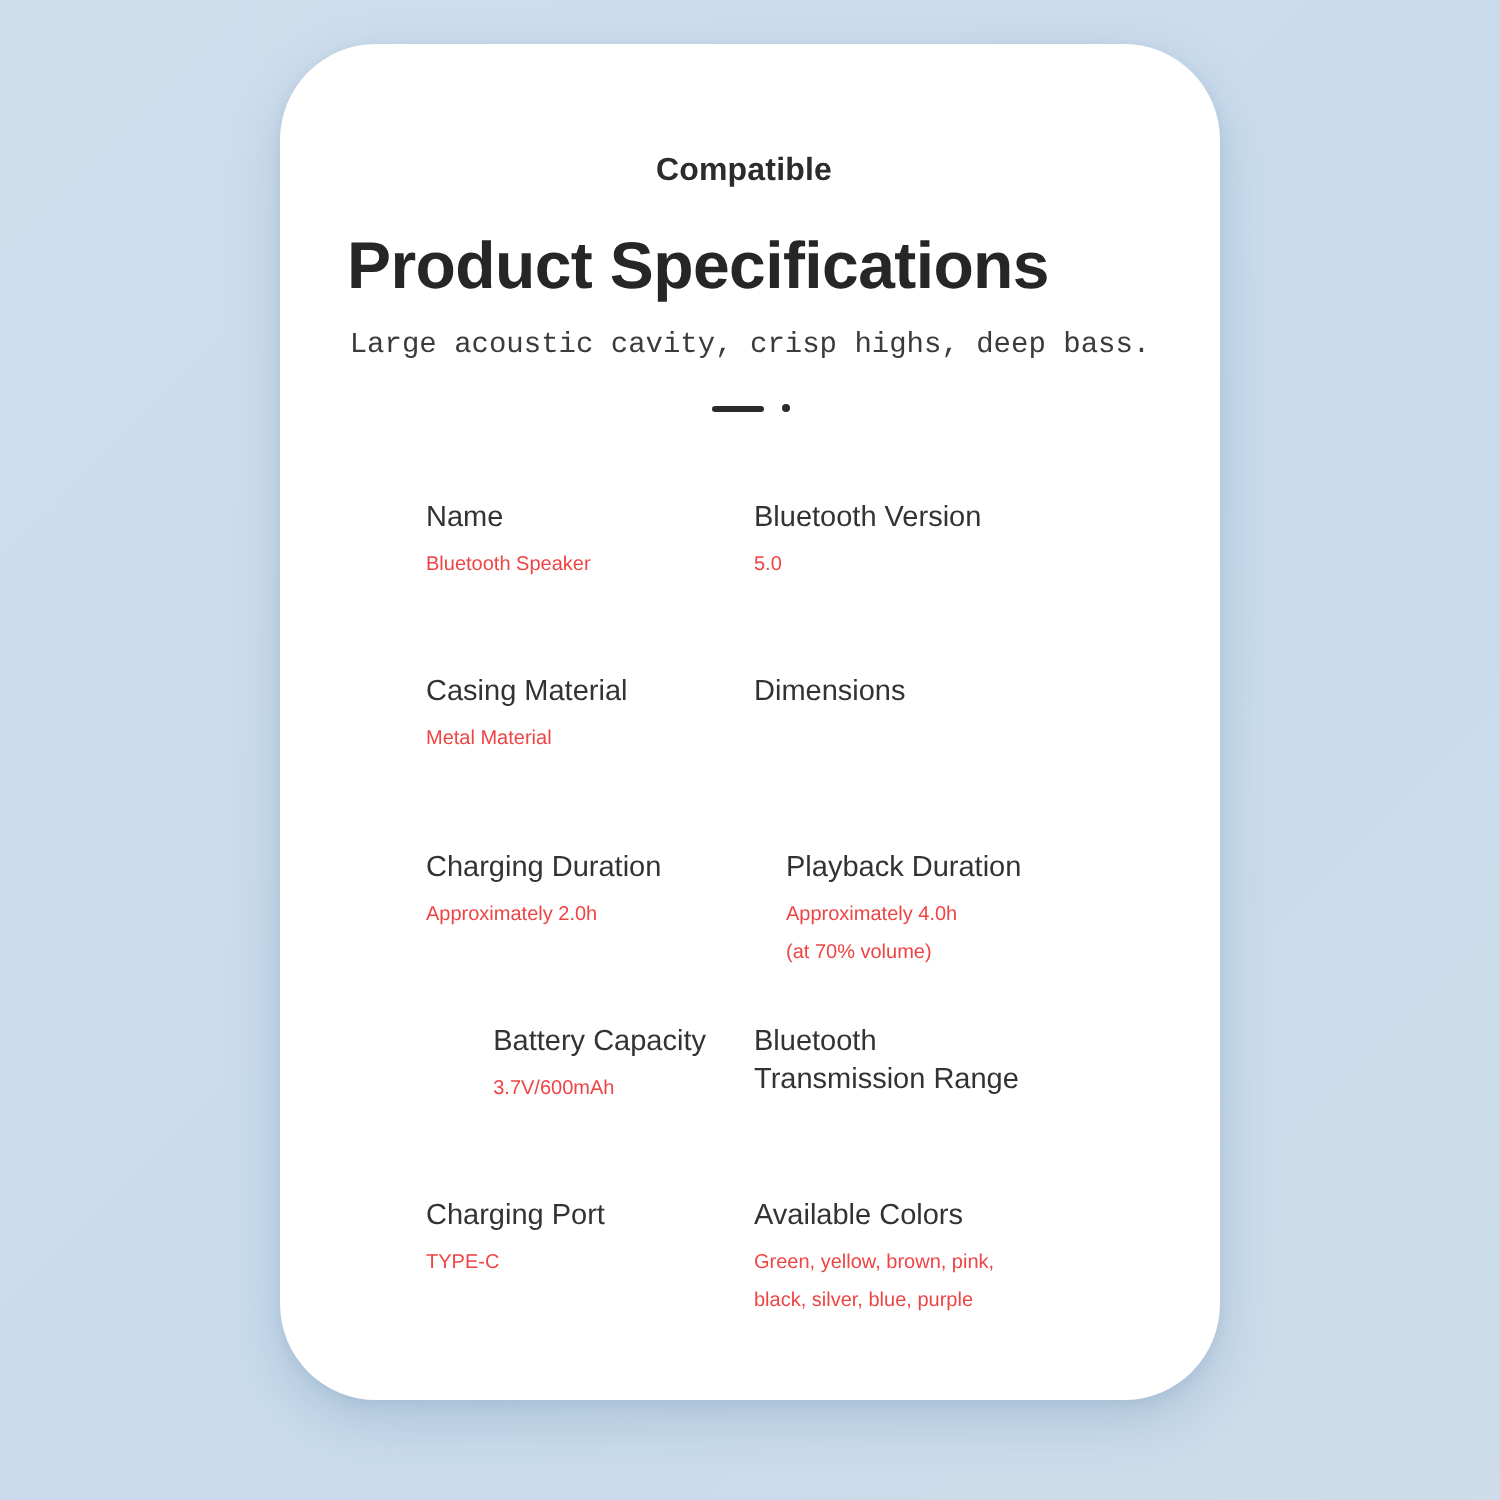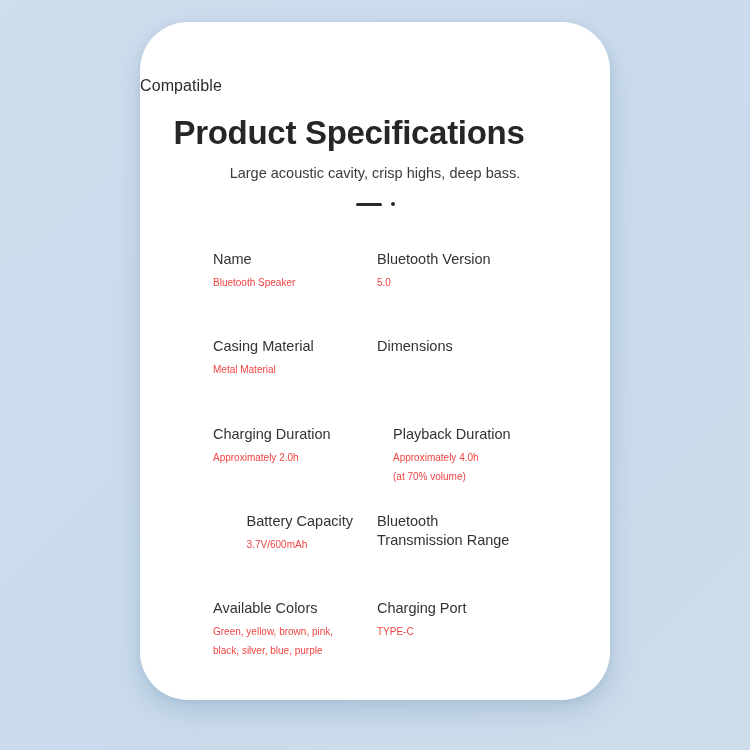--- a/index.html
+++ b/index.html
@@ -39,22 +39,23 @@
     width: 470px;
     height: 678px;
   }
 
   
   .eyebrow {
     position: absolute;
     left: 0;
     top: 55px;
     width: 464px;
+    text-align: center;
     font-size: 16px;
-    font-weight: normal;
+    font-weight: bold;
     color: #2c2c2c;
     letter-spacing: 0.1px;
   }
   .title {
     position: absolute;
     left: 0;
     top: 92px;
     width: 418px;
     text-align: center;
     font-size: 33px;
@@ -63,20 +64,21 @@
     letter-spacing: -0.3px;
   }
   .subtitle {
     position: absolute;
     left: 0;
     top: 143px;
     width: 470px;
     text-align: center;
     font-size: 14.5px;
     color: #3b3b3b;
+    font-family: Liberation Mono, monospace;
   }
   .divider {
     position: absolute;
     left: 0;
     top: 172px;
     width: 470px;
     height: 20px;
     display: flex;
     align-items: center;
     justify-content: center;
@@ -262,30 +264,30 @@
               </div>
               <div class="cell-rule hidden"></div>
             </div>
           </div>
         </div>
 
         <div class="spec-row r4">
           <div class="spec-cell">
             <div class="stack top">
               <div class="cell-body">
+                <div class="spec-label">Charging Port</div>
+                <div class="spec-value">TYPE-C</div>
+              </div>
+            </div>
+          </div>
+          <div class="spec-cell">
+            <div class="stack top">
+              <div class="cell-body">
                 <div class="spec-label">Available Colors</div>
                 <div class="spec-value">Green, yellow, brown, pink,<br>black, silver, blue, purple</div>
-              </div>
-            </div>
-          </div>
-          <div class="spec-cell">
-            <div class="stack top">
-              <div class="cell-body">
-                <div class="spec-label">Charging Port</div>
-                <div class="spec-value">TYPE-C</div>
               </div>
             </div>
           </div>
         </div>
 
       </div>
 
 
     </div>
   </div>

